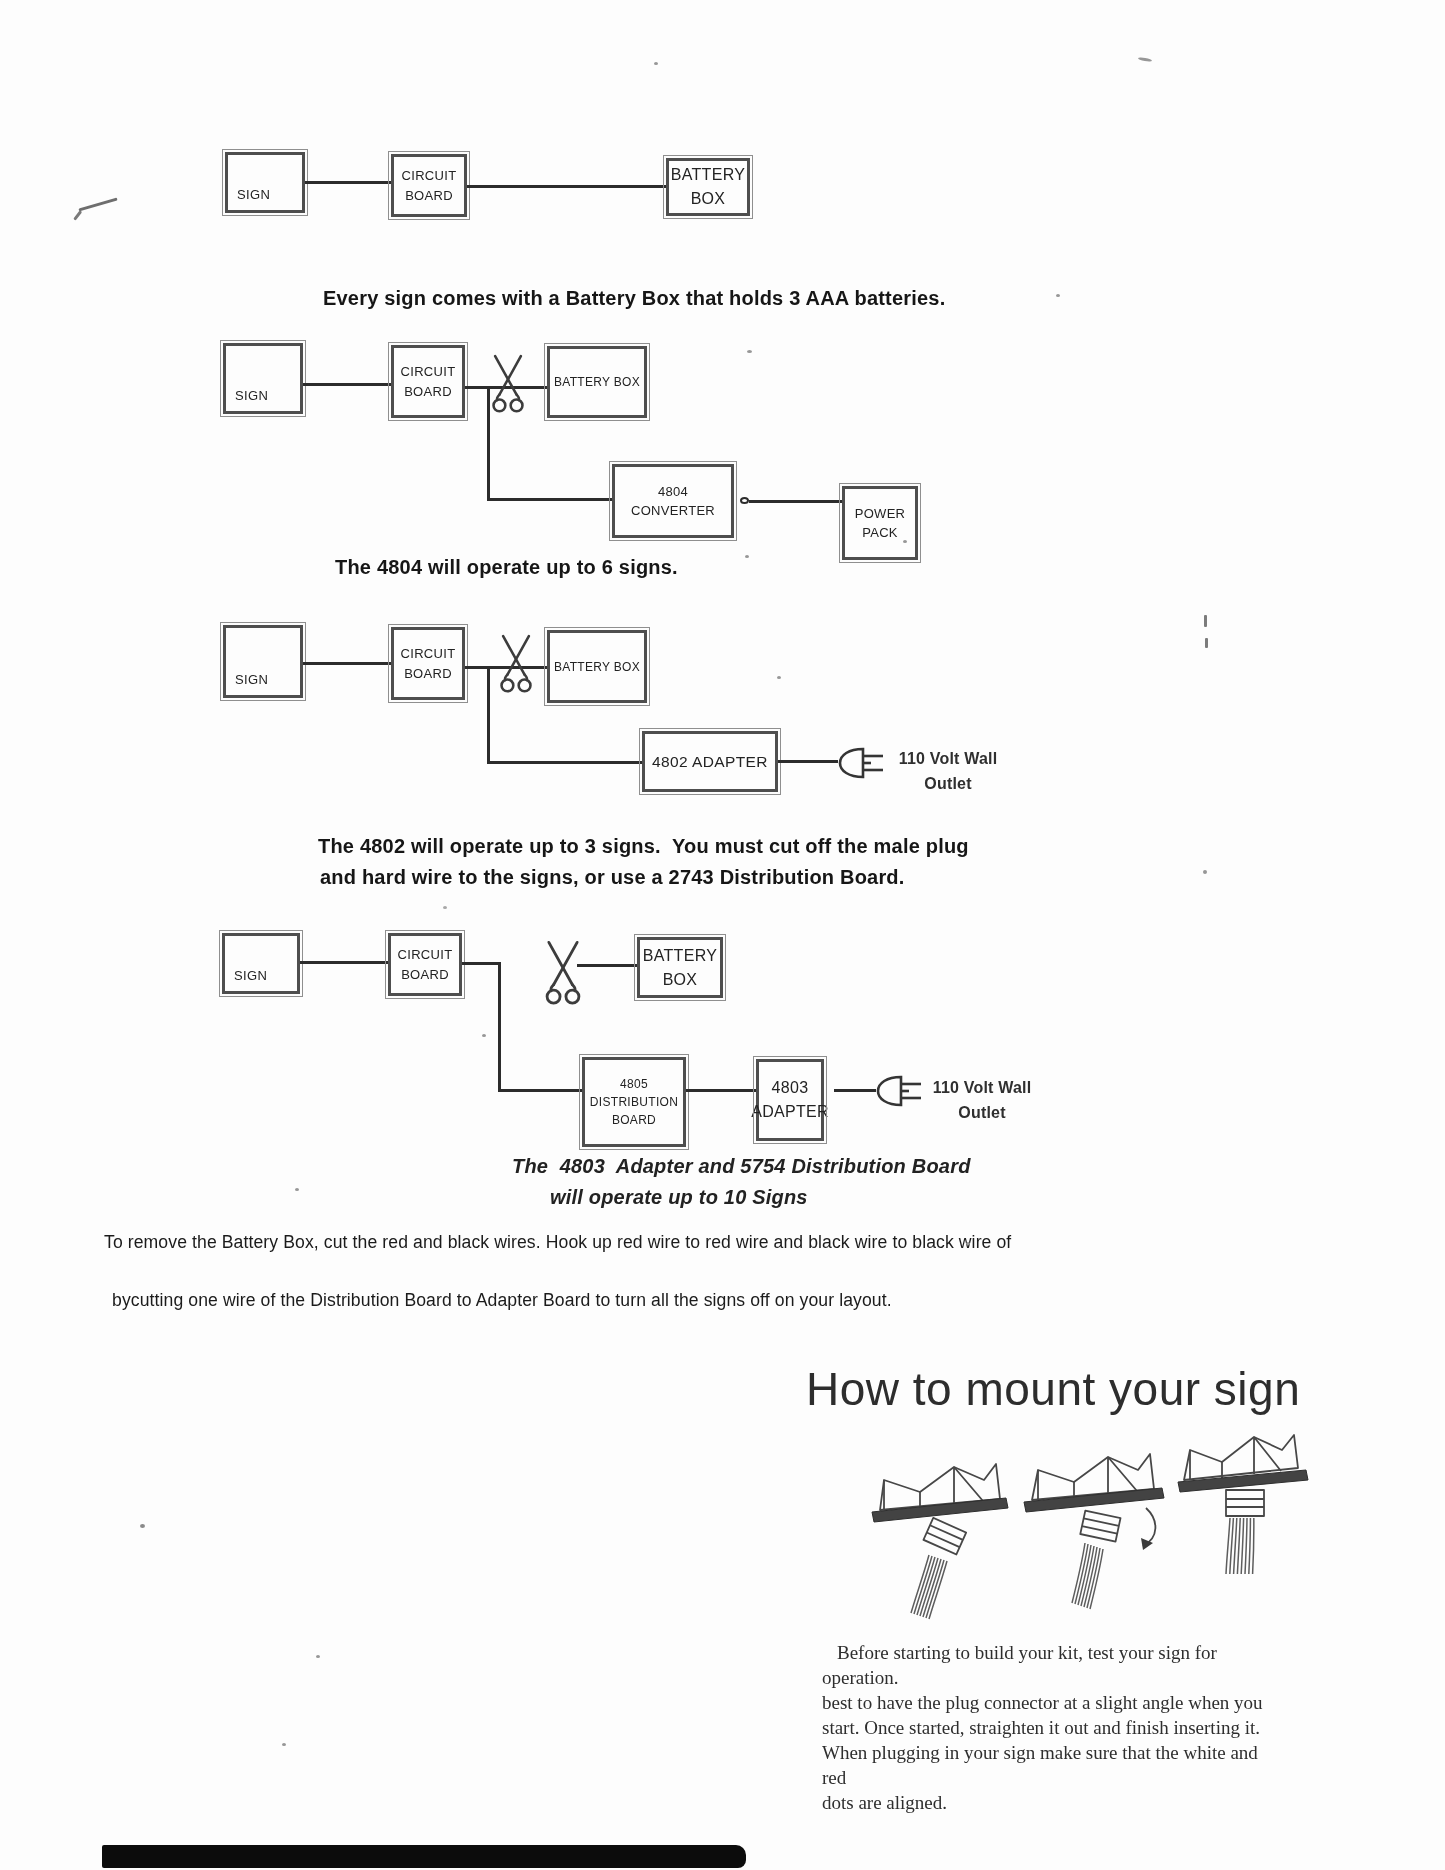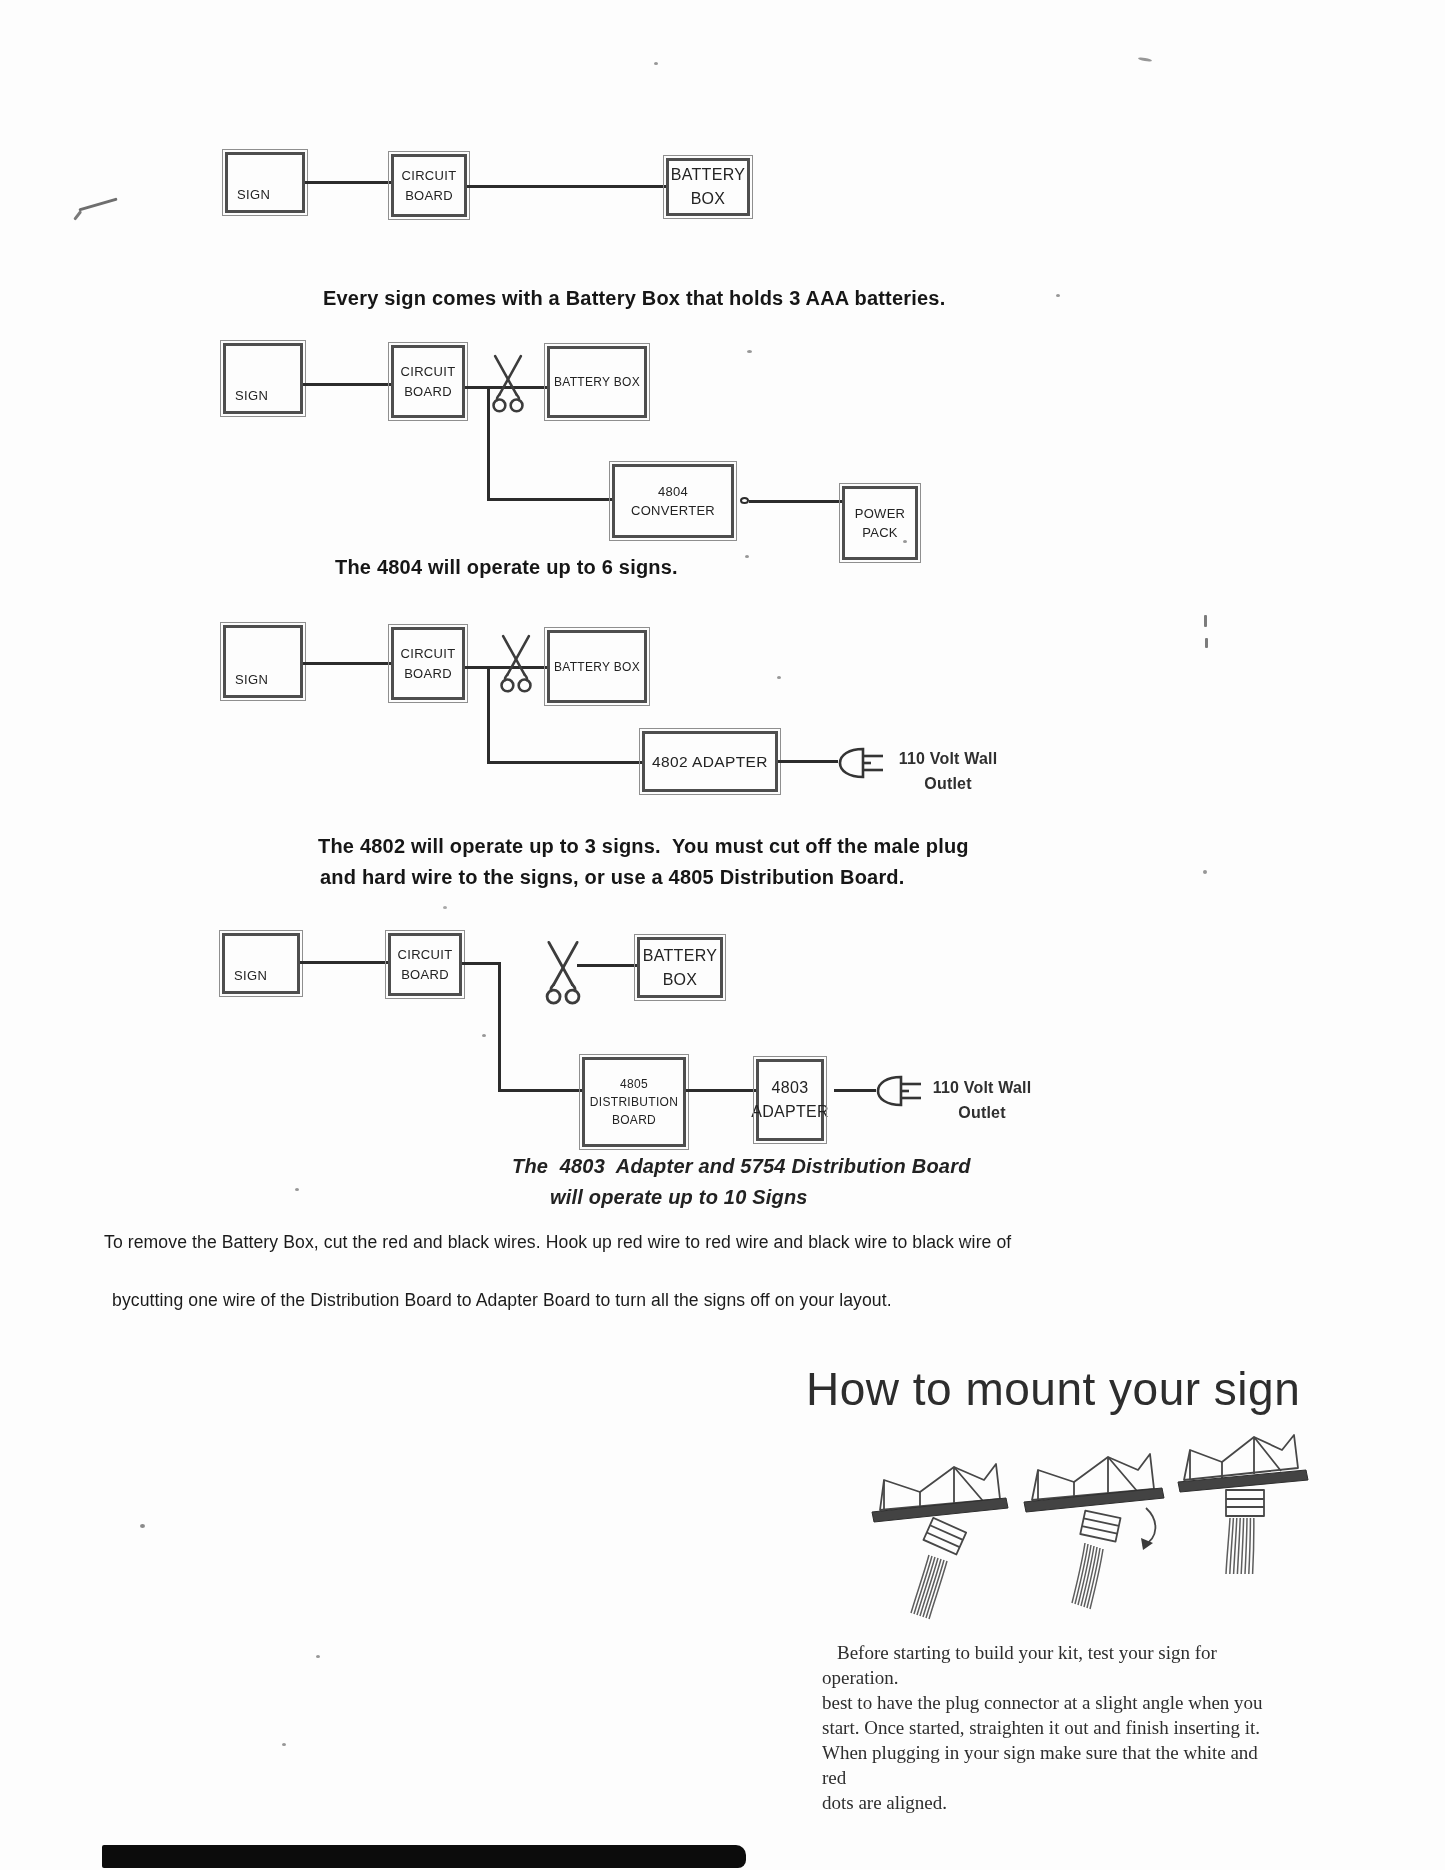--- a/index.html
+++ b/index.html
@@ -149,21 +149,21 @@
     <line x1="27" y1="12" x2="47" y2="12"></line>
     <line x1="27" y1="19" x2="35" y2="19"></line>
     <line x1="27" y1="26" x2="47" y2="26"></line>
   </svg>
   <div class="outlet" style="left:886px;top:747px;width:124px">
     <div>110 Volt Wall</div>
     <div>Outlet</div>
   </div>
 
   <div class="cap" style="left:318px;top:835px">The 4802 will operate up to 3 signs.  You must cut off the male plug</div>
-  <div class="cap" style="left:320px;top:866px">and hard wire to the signs, or use a 4805 Distribution Board.</div>
+  <div class="cap" style="left:320px;top:866px">and hard wire to the signs, or use a 2743 Distribution Board.</div>
 
   <div class="dbox" style="left:222px;top:933px;width:78px;height:61px">
     <div class="corner">SIGN</div>
   </div>
   <div class="wh" style="left:300px;top:961px;width:88px"></div>
   <div class="dbox" style="left:388px;top:933px;width:74px;height:63px">
     <div class="bl fs13">CIRCUIT</div>
     <div class="bl fs13">BOARD</div>
   </div>
   <div class="wh" style="left:462px;top:962px;width:38px"></div>

